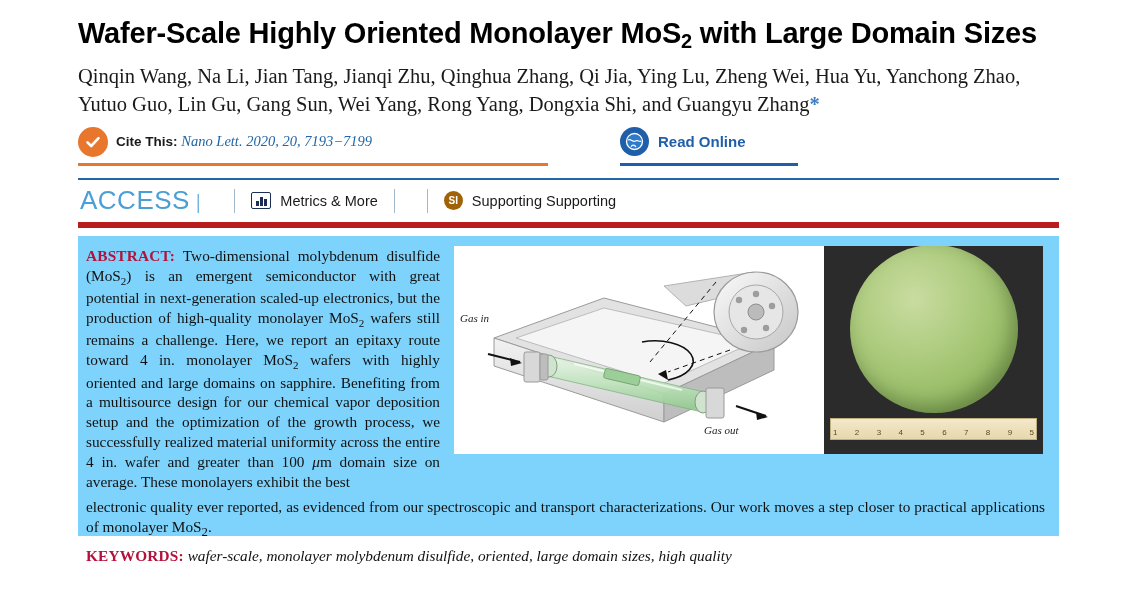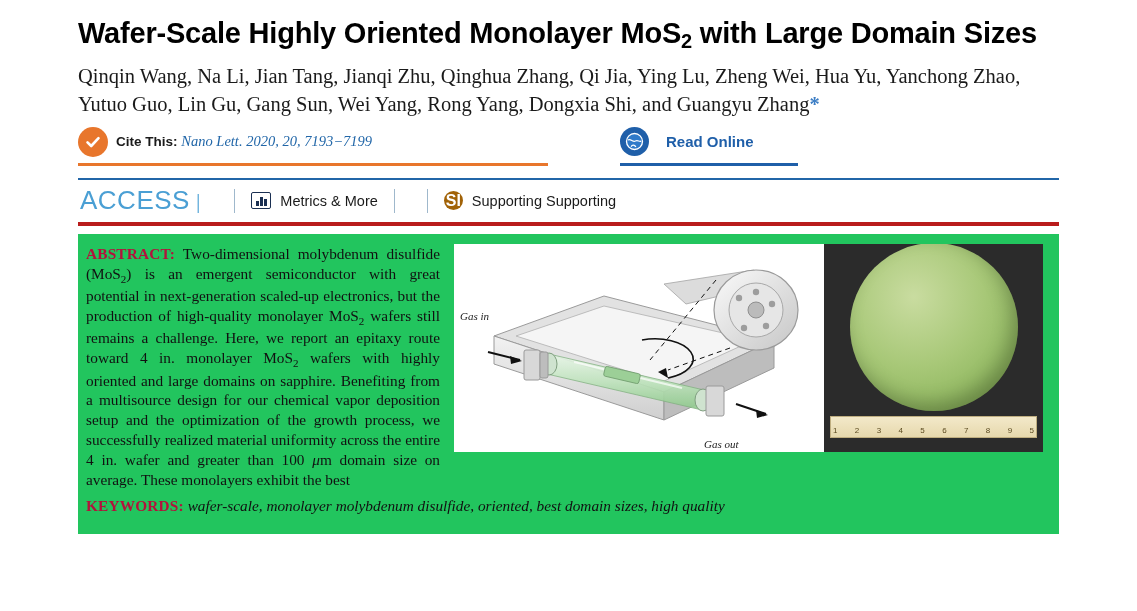--- a/index.html
+++ b/index.html
@@ -99,21 +99,21 @@
     margin-top: 3px;
   }
   .read-block {
     margin-left: 62px;
     position: relative;
     width: 220px;
   }
   .read-inner {
     display: flex;
     align-items: center;
-    gap: 17px;
+    gap: 9px;
     height: 36px;
   }
   .read-badge {
     width: 29px;
     height: 29px;
     border-radius: 50%;
     background: #1f5fa9;
     display: flex;
     align-items: center;
     justify-content: center;
@@ -129,21 +129,21 @@
   .read-rule {
     height: 3px;
     background: #1f5fa9;
     width: 178px;
     margin-top: 3px;
   }
   
   .access-bar {
     margin-top: 10px;
     border-top: 2px solid #2166a8;
-    border-bottom: 4px solid #b91c1c;
+    border-bottom: 6px solid #b91c1c;
     height: 42px;
     display: flex;
     align-items: center;
     padding: 0 2px;
   }
   .access-word {
     font-family: "Liberation Sans", sans-serif;
     font-size: 26px;
     letter-spacing: 0.5px;
     color: #4a9fd4;
@@ -191,28 +191,28 @@
     display: flex; align-items: center; gap: 2px;
     padding: 0 2px; box-sizing: border-box; flex: none;
   }
   .ico-rec .sq { width: 6px; height: 8px; border: 1.4px solid #1a2f52; }
   .ico-rec .ln { display:flex; flex-direction:column; gap:2px; }
   .ico-rec .ln b { display:block; width: 7px; height: 1.5px; background:#1a2f52; }
   .ico-si {
     width: 19px; height: 19px; border-radius: 50%;
     background: #a16207; color: #fff;
     font-family: "Liberation Sans", sans-serif;
-    font-size: 16px; font-weight: bold;
+    font-size: 10px; font-weight: bold;
     display: flex; align-items: center; justify-content: center;
     flex: none;
   }
   
   .abstract-wrap {
     margin-top: 8px;
-    background: #22c55e;
+    background: #7dd3fc;
     padding: 10px 10px 10px 8px;
     box-sizing: border-box;
     width: 100%;
     height: 300px;
     position: relative;
   }
   .abs-top {
     display: flex;
     gap: 14px;
   }
@@ -435,21 +435,21 @@
 
             <path d="M188 96 A 34 18 0 1 1 214 134" fill="none" stroke="#111" stroke-width="1.6"></path>
             <polygon points="214,134 204,128 212,124" fill="#111"></polygon>
 
             <line x1="34" y1="108" x2="66" y2="116" stroke="#111" stroke-width="2"></line>
             <polygon points="68,117 56,112 57,120" fill="#111"></polygon>
             <line x1="282" y1="160" x2="312" y2="170" stroke="#111" stroke-width="2"></line>
             <polygon points="314,171 302,166 303,174" fill="#111"></polygon>
           </svg>
           <span class="cvd-label" style="left:6px; top:66px;">Gas in</span>
-          <span class="cvd-label" style="left:250px; top:194px;">Gas out</span>
+          <span class="cvd-label" style="left:250px; top:178px;">Gas out</span>
         </div>
 
         <div class="fig-right">
           <div class="wafer"></div>
           <div class="ruler">
             <span>1</span>
             <span>2</span>
             <span>3</span>
             <span>4</span>
             <span>5</span>
@@ -457,20 +457,23 @@
             <span>7</span>
             <span>8</span>
             <span>9</span>
             <span>5</span>
           </div>
         </div>
 
       </div>
     </div>
 
+    <div class="abs-bottom">
+      electronic quality ever reported, as evidenced from our spectroscopic and transport characterizations. Our work moves a step closer to practical applications of monolayer MoS<sub>2</sub>.
+    </div>
 
     <div class="keywords">
       <span class="kw-head">KEYWORDS:</span>
-      <span class="kw-body">wafer-scale, monolayer molybdenum disulfide, oriented, best domain sizes, high quality</span>
+      <span class="kw-body">wafer-scale, monolayer molybdenum disulfide, oriented, large domain sizes, high quality</span>
     </div>
 
   </div>
 </div>
 
 </body></html>

